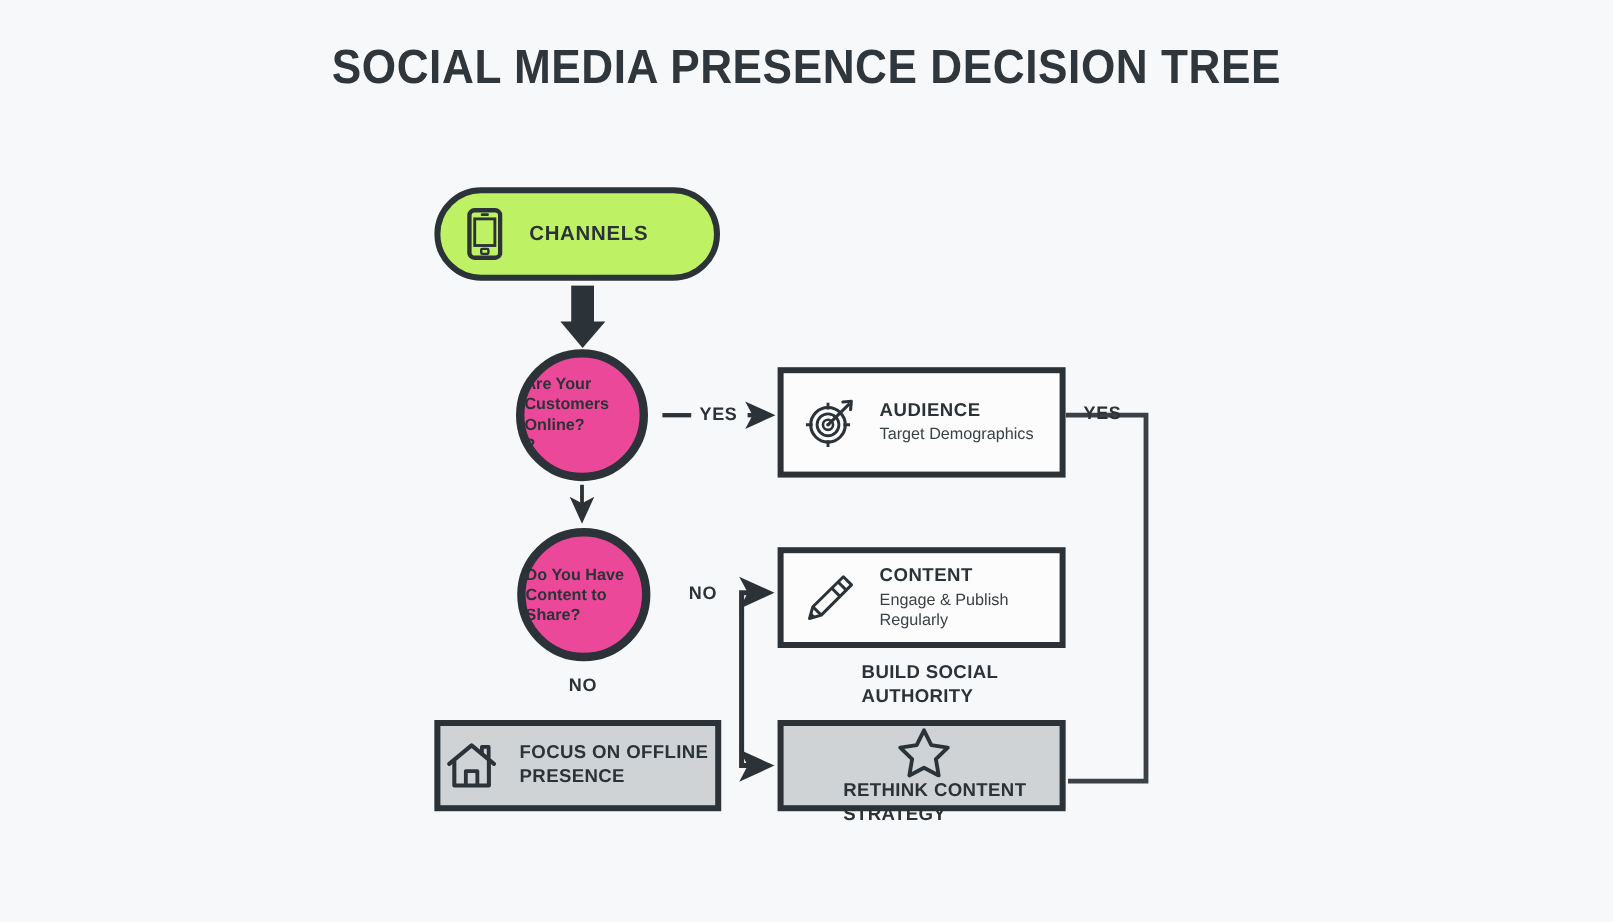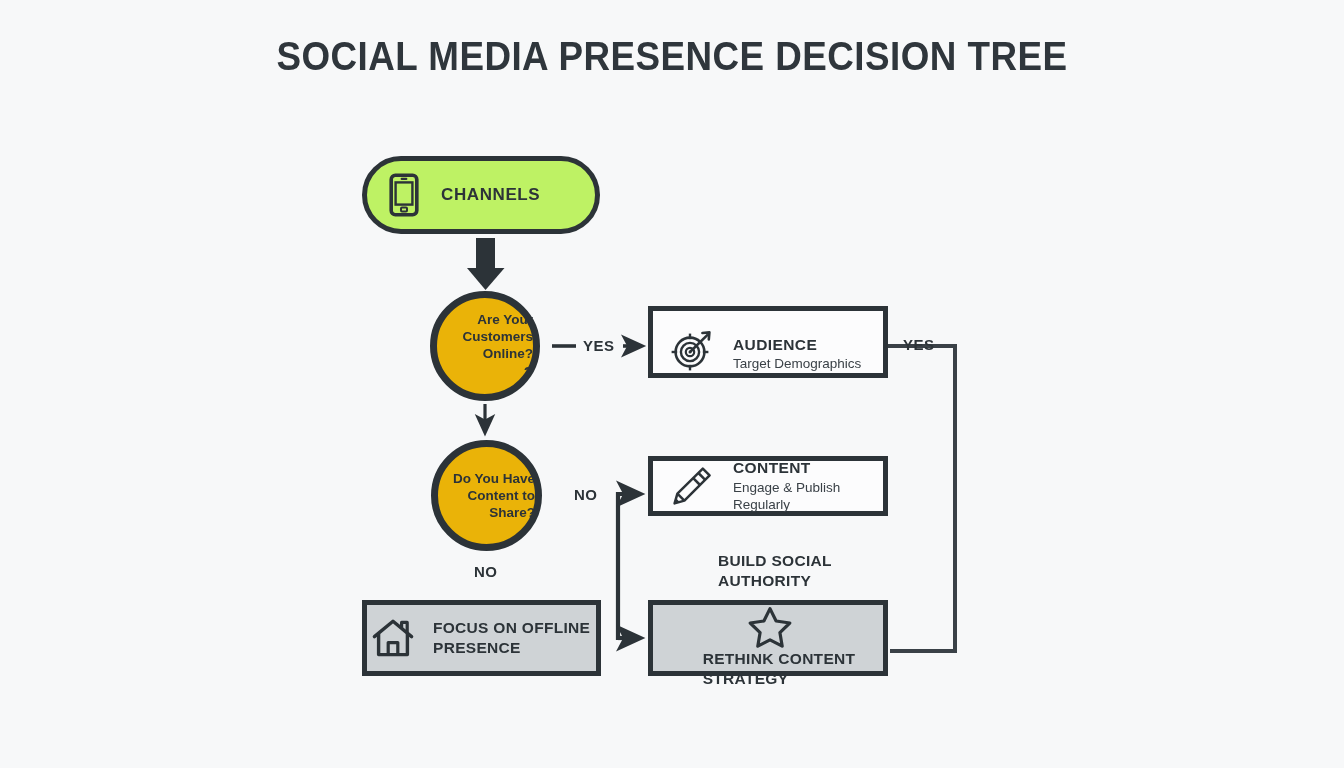--- a/index.html
+++ b/index.html
@@ -67,24 +67,24 @@
     margin-left: 22px;
     color: #2c3338;
   }
 
   
   .decision {
     position: absolute;
     box-sizing: border-box;
     border: 7px solid #2c3338;
     border-radius: 50%;
-    background: #eab308;
+    background: #ec4899;
     display: flex;
     flex-direction: column;
-    align-items: flex-end;
+    align-items: flex-start;
     justify-content: center;
     text-align: center;
     font-size: 13.5px;
     font-weight: bold;
     line-height: 1.28;
     color: #2c3338;
   }
   #decision-online {
     left: 430px;
     top: 291px;
@@ -109,28 +109,27 @@
     border: 5px solid #2c3338;
     background: #fcfcfd;
     display: flex;
     align-items: center;
     padding-left: 16px;
   }
   #box-audience {
     left: 648px;
     top: 306px;
     width: 240px;
-    height: 72px;
-    align-items: flex-end;
+    height: 92px;
   }
   #box-content {
     left: 648px;
     top: 456px;
     width: 240px;
-    height: 60px;
+    height: 84px;
   }
   .action-box .text-wrap {
     margin-left: 18px;
     display: flex;
     flex-direction: column;
     justify-content: center;
   }
   .action-box .box-title {
     font-size: 15.5px;
     font-weight: bold;

